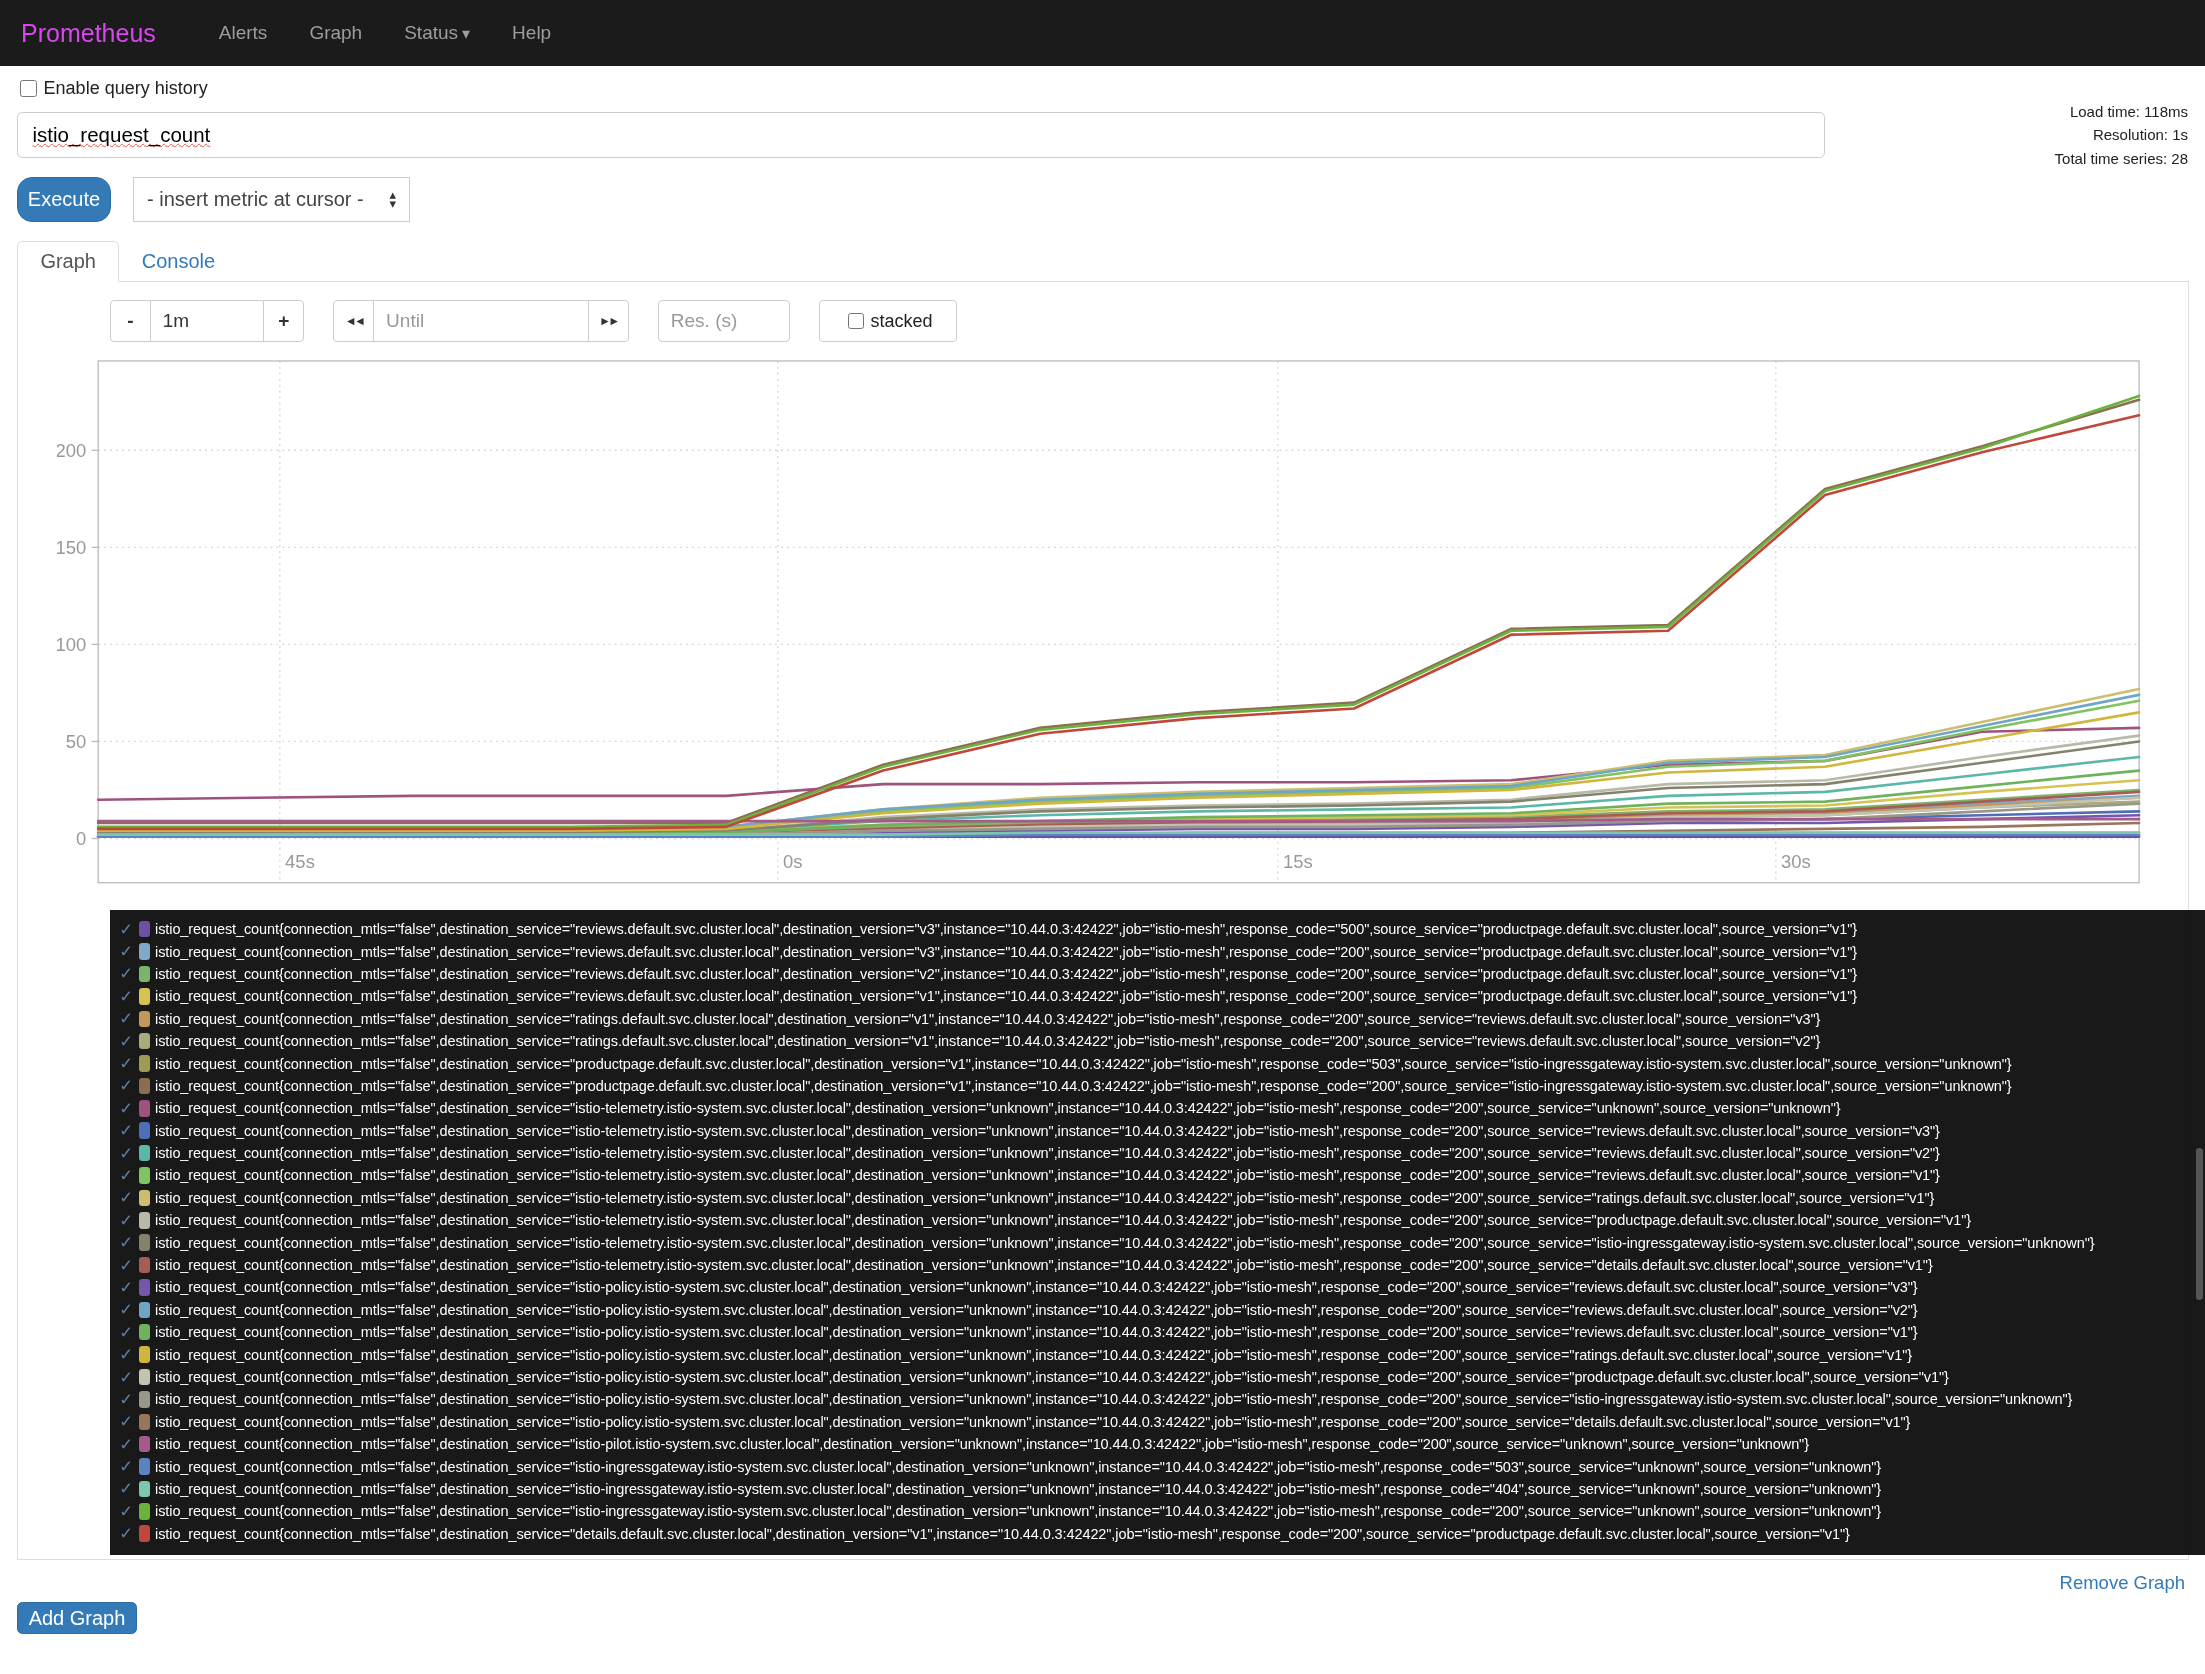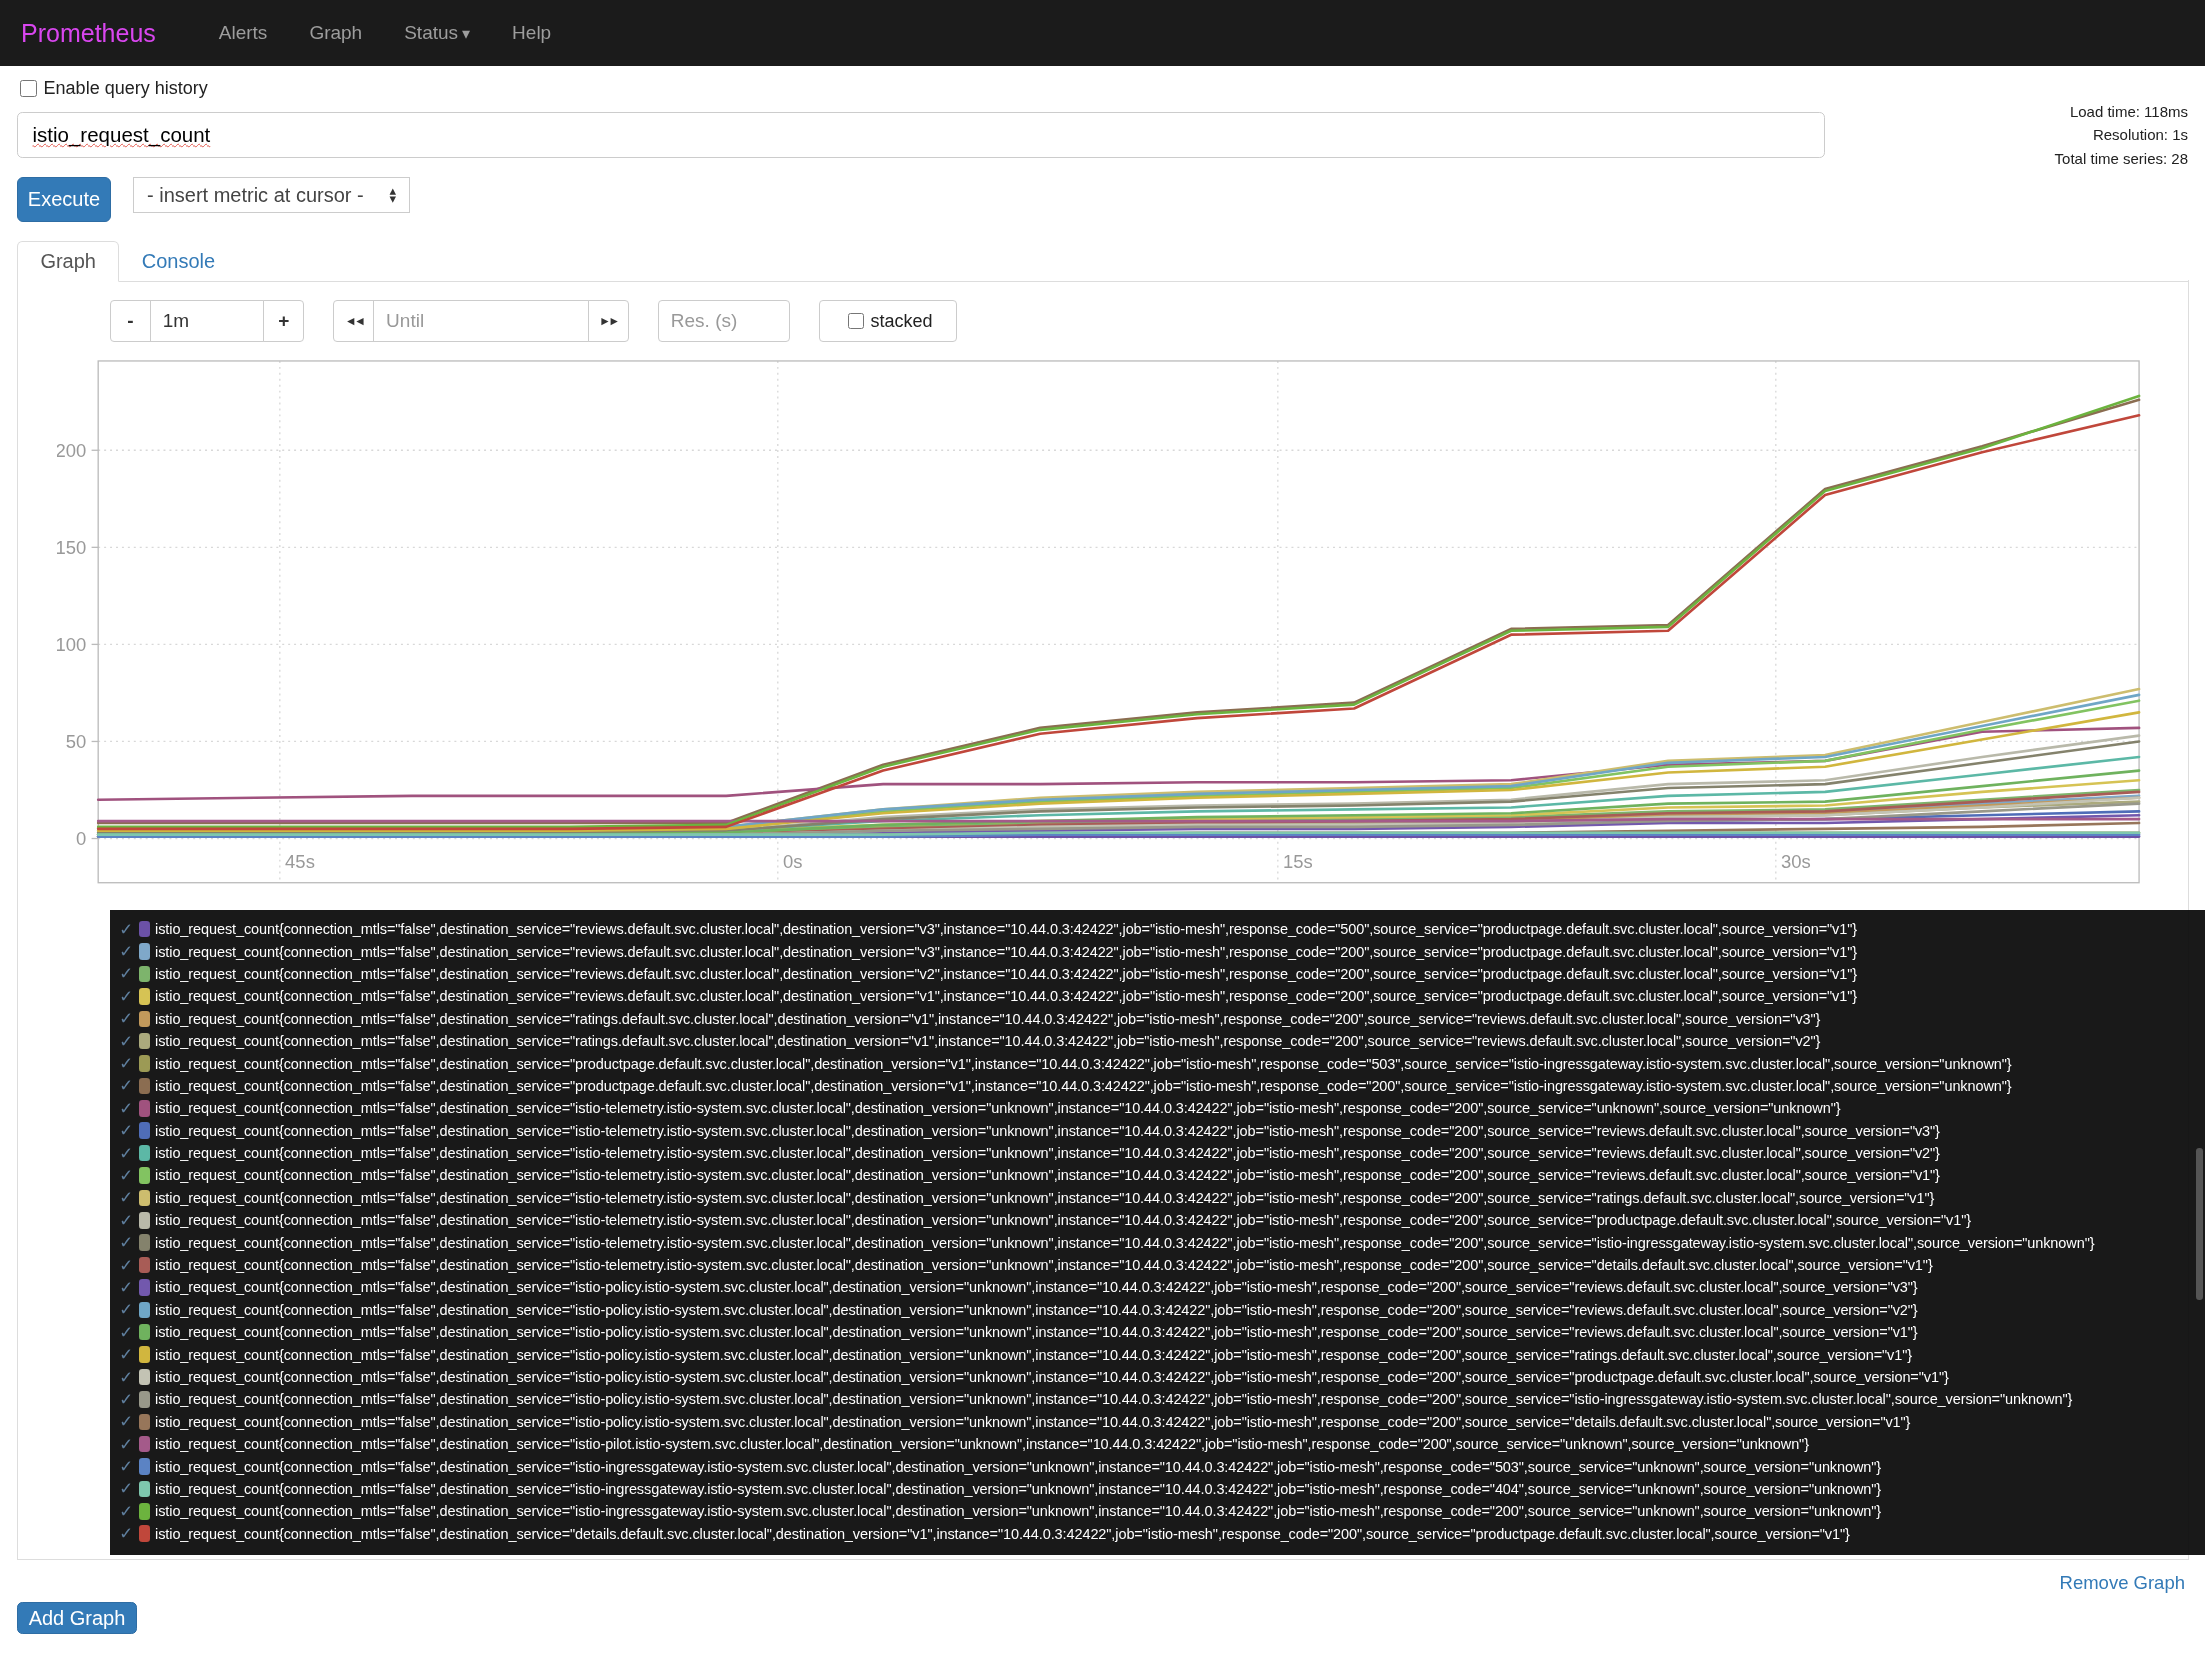--- a/index.html
+++ b/index.html
@@ -23,23 +23,23 @@
         border-radius:5.3px;background:#fff;font-size:20.5px;display:flex;align-items:center;
         padding:0 14.5px;color:#000;}
   .expr .misspelled{text-decoration:underline;text-decoration-style:wavy;
         text-decoration-color:#e2574c;text-decoration-thickness:1.3px;}
 
   
   .stats{position:absolute;right:17px;top:100px;text-align:right;font-size:15px;color:#222;line-height:1.55;}
 
   
   .exec{position:absolute;left:17px;top:177px;width:94px;height:45px;background:#337ab7;
-        border:1.3px solid #2e6da4;border-radius:6px;color:#fff;font-size:20px;
+        border:1.3px solid #2e6da4;border-radius:15px;color:#fff;font-size:20px;
         display:flex;align-items:center;justify-content:center;cursor:pointer;}
-  .metric-select{position:absolute;left:133px;top:177px;width:277px;height:36px;background:#fff;
+  .metric-select{position:absolute;left:133px;top:177px;width:277px;height:45px;background:#fff;
         border:1.3px solid #ccc;border-radius:0;font-size:20px;color:#444;
         display:flex;align-items:center;justify-content:space-between;padding:0 13px;cursor:pointer;}
   .updown{display:flex;flex-direction:column;line-height:0.62;font-size:13px;color:#333;}
 
   
   .tabs{position:absolute;left:17px;top:242px;width:2172px;height:40px;border-bottom:1.3px solid #ddd;
         display:flex;align-items:flex-end;}
   .tab{font-size:20px;padding:8px 22.4px;cursor:pointer;}
   .tab.active{background:#fff;border:1.3px solid #ddd;border-bottom:1.3px solid #fff;
         border-radius:5.3px 5.3px 0 0;color:#555;margin-bottom:-1.3px;}

